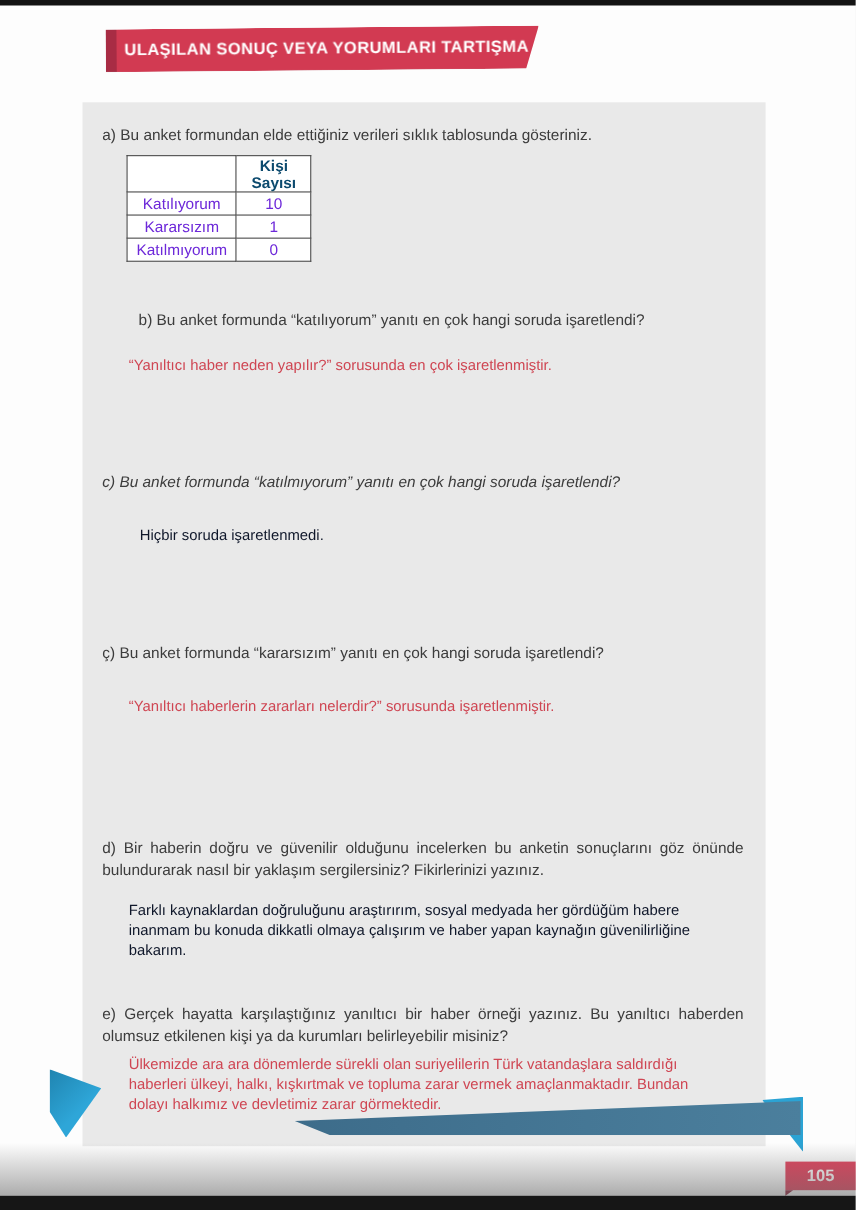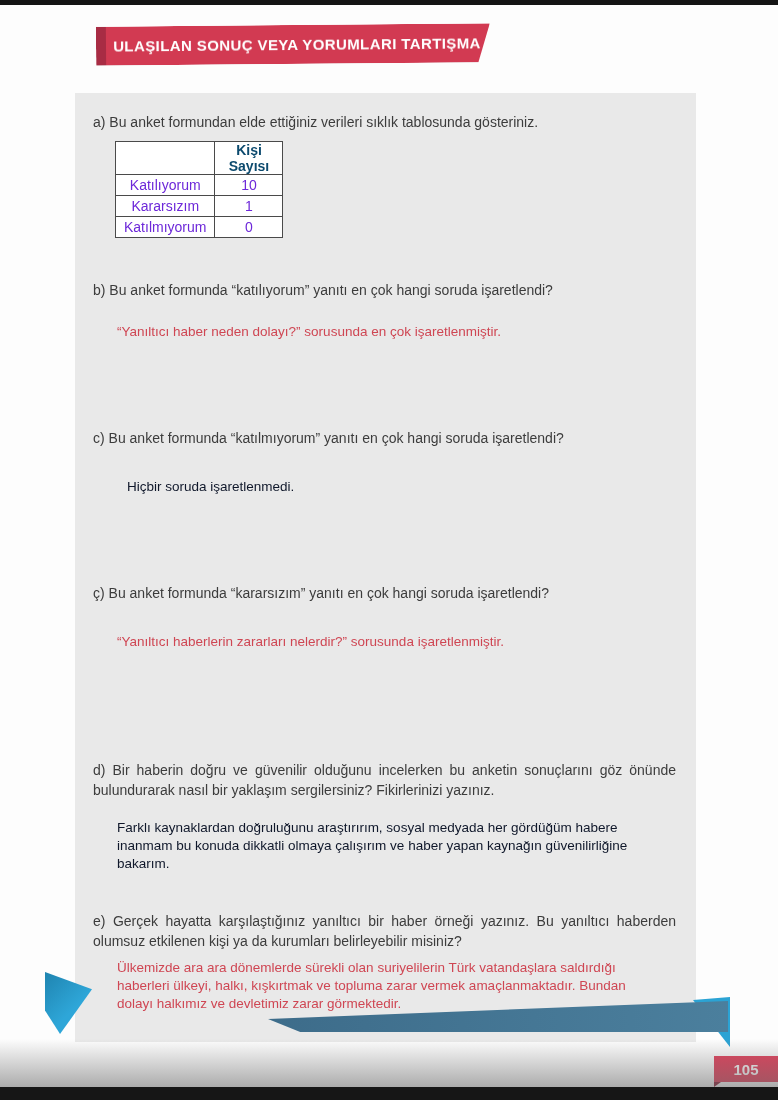--- a/index.html
+++ b/index.html
@@ -34,22 +34,22 @@
   }
 
   
   .panel {
     position:absolute; left:75px; top:93px; width:621px; height:949px;
     background:#e9e9e9;
     padding:19px 20px 0 18px;
     color:#3c3c3c;
   }
   .question { font-size:14px; line-height:1.45; text-align:justify; }
-  .q-b { margin-top:42px; }
-  .q-c { margin-top:88px; }
+  .q-b { margin-top:42px;margin-left:33px; }
+  .q-c { margin-top:88px;font-style:italic; }
   .q-cc { margin-top:87px; }
   .q-d { margin-top:109px; }
   .q-e { margin-top:38px; }
 
   .answer { font-size:13.5px; line-height:1.32; margin-left:24px; max-width:520px; }
   .answer.red  { color:#cf4653; }
   .answer.blue { color:#0f172a; }
   .ans-b  { margin-top:22px; }
   .ans-c  { margin-top:29px; margin-left:34px; }
   .ans-cc { margin-top:30px; }
@@ -124,21 +124,21 @@
       <td class="col-value">1</td>
     </tr>
     <tr>
       <td class="col-label">Katılmıyorum</td>
       <td class="col-value">0</td>
     </tr>
   </tbody>
     </table>
 
   <p class="question q-b">b) Bu anket formunda “katılıyorum” yanıtı en çok hangi soruda işaretlendi?</p>
-  <p class="answer red ans-b">“Yanıltıcı haber neden dolayı?” sorusunda en çok işaretlenmiştir.</p>
+  <p class="answer red ans-b">“Yanıltıcı haber neden yapılır?” sorusunda en çok işaretlenmiştir.</p>
 
   <p class="question q-c">c) Bu anket formunda “katılmıyorum” yanıtı en çok hangi soruda işaretlendi?</p>
   <p class="answer blue ans-c">Hiçbir soruda işaretlenmedi.</p>
 
   <p class="question q-cc">ç) Bu anket formunda “kararsızım” yanıtı en çok hangi soruda işaretlendi?</p>
   <p class="answer red ans-cc">“Yanıltıcı haberlerin zararları nelerdir?” sorusunda işaretlenmiştir.</p>
 
   <p class="question q-d">d) Bir haberin doğru ve güvenilir olduğunu incelerken bu anketin sonuçlarını göz önünde bulundurarak nasıl bir yaklaşım sergilersiniz? Fikirlerinizi yazınız.</p>
   <p class="answer blue ans-d">Farklı kaynaklardan doğruluğunu araştırırım, sosyal medyada her gördüğüm habere inanmam bu konuda dikkatli olmaya çalışırım ve haber yapan kaynağın güvenilirliğine bakarım.</p>
 

